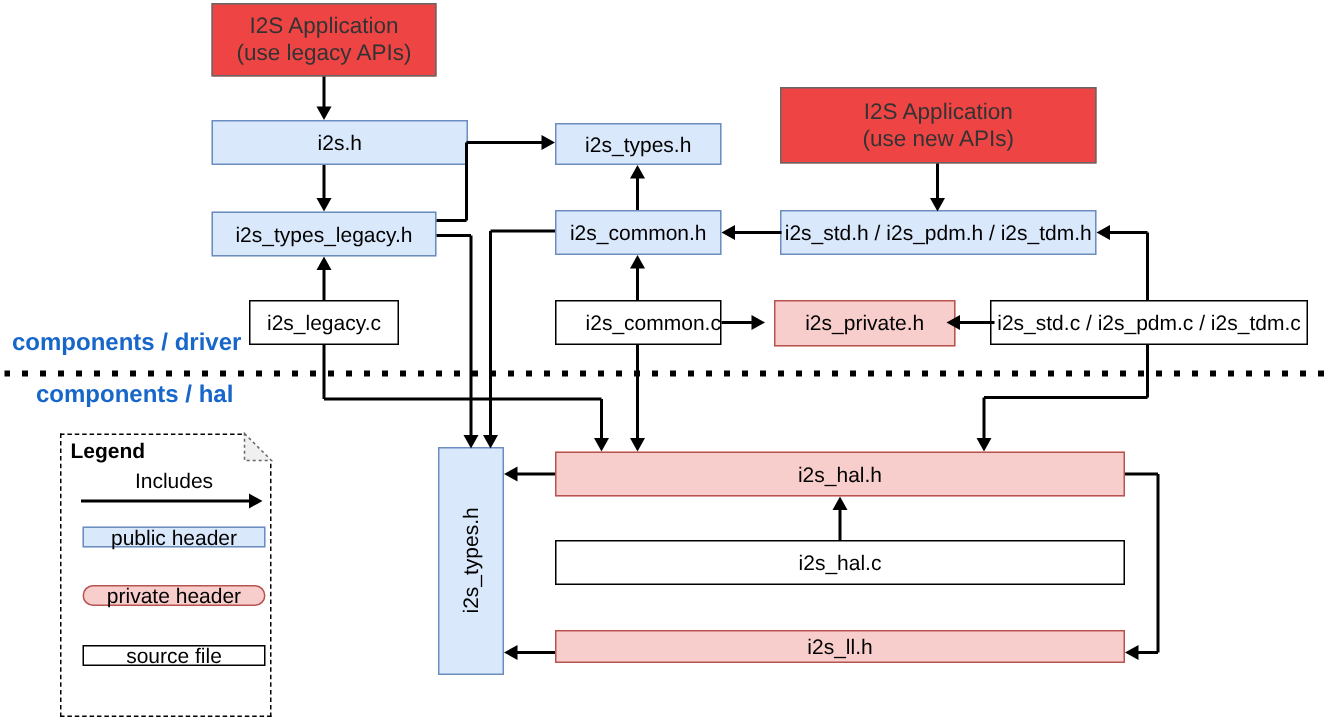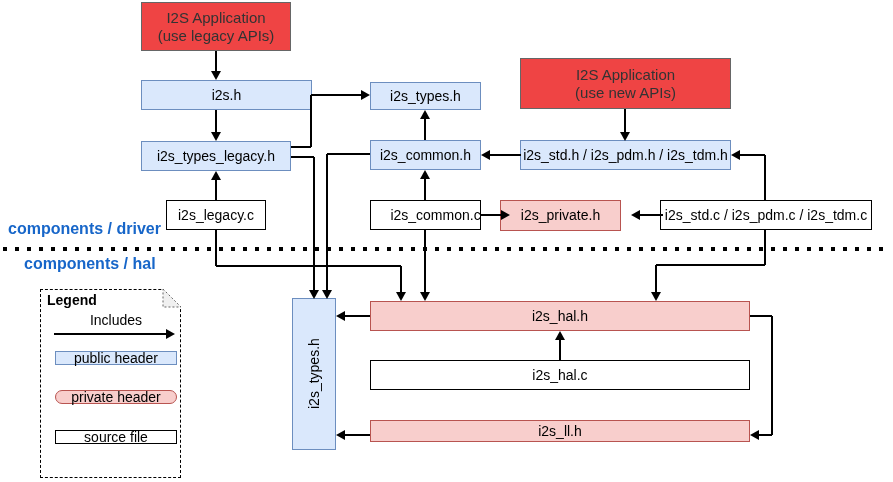--- a/index.html
+++ b/index.html
@@ -54,21 +54,21 @@
 
   <div class="node public" style="left:370px; top:82px; width:111px; height:28px;">i2s_types.h</div>
   <div class="node public" style="left:370px; top:140px; width:111px; height:30px;">i2s_common.h</div>
   <div class="node source" style="left:370px; top:200px; width:111px; height:30px;padding-left:20px;">i2s_common.c</div>
 
   <div class="node appbox" style="left:520px; top:58px; width:211px; height:51px;">
     <span>I2S Application</span>
     <span>(use new APIs)</span>
   </div>
   <div class="node public" style="left:520px; top:140px; width:211px; height:30px;">i2s_std.h / i2s_pdm.h / i2s_tdm.h</div>
-  <div class="node private" style="left:500px; top:200px; width:121px; height:31px;">i2s_private.h</div>
+  <div class="node private" style="left:516px; top:200px; width:121px; height:31px;">i2s_private.h</div>
   <div class="node source" style="left:660px; top:200px; width:212px; height:30px;">i2s_std.c / i2s_pdm.c / i2s_tdm.c</div>
 
   <div class="node public vtext" style="left:292px; top:298px; width:44px; height:152px;">i2s_types.h</div>
   <div class="node private" style="left:370px; top:301px; width:380px; height:30px;">i2s_hal.h</div>
   <div class="node source" style="left:370px; top:360px; width:380px; height:30px;">i2s_hal.c</div>
   <div class="node private" style="left:370px; top:420px; width:380px; height:22px;text-align:right;">i2s_ll.h</div>
 
   <div class="legend-border"></div>
   <svg class="legend-fold" width="20" height="20">
     <polygon points="0,0 20,0 20,20" fill="#ffffff"></polygon>

